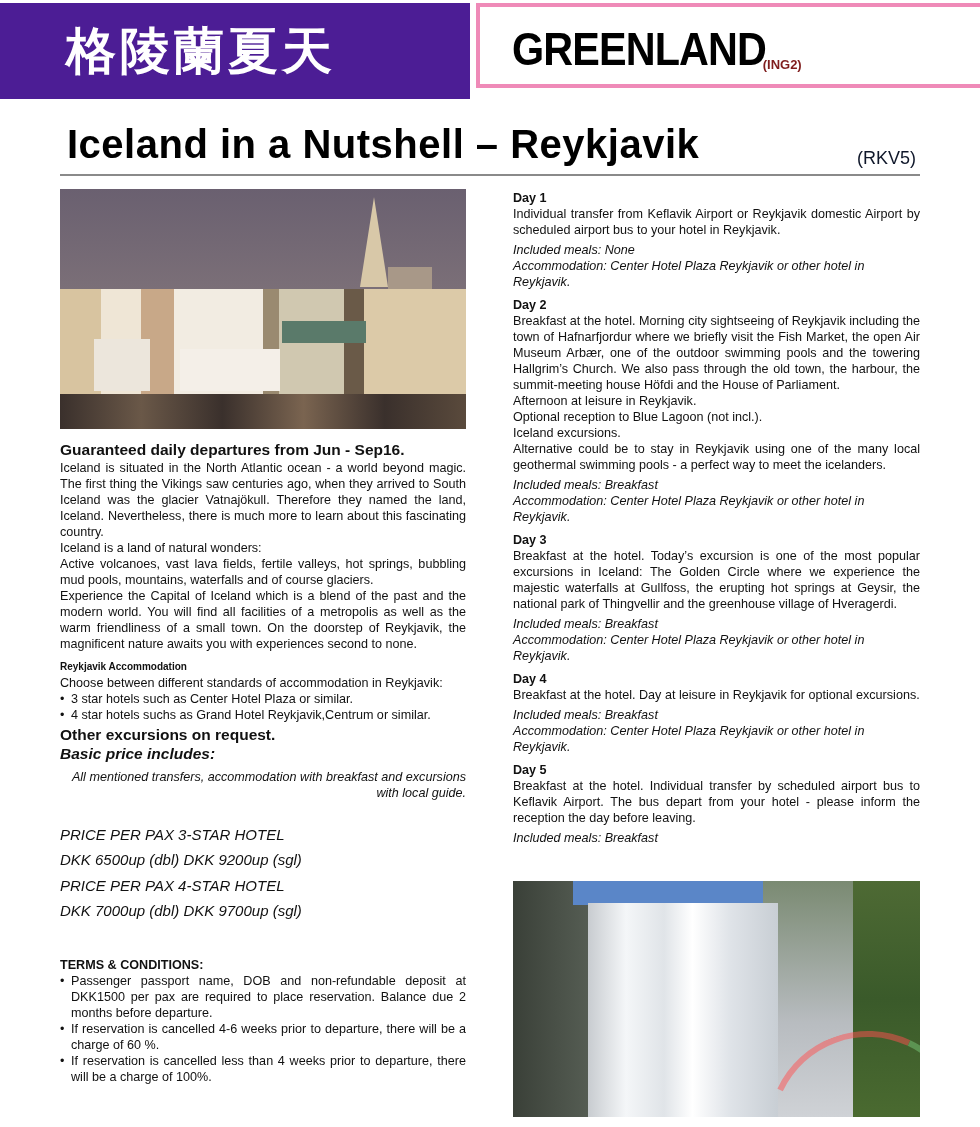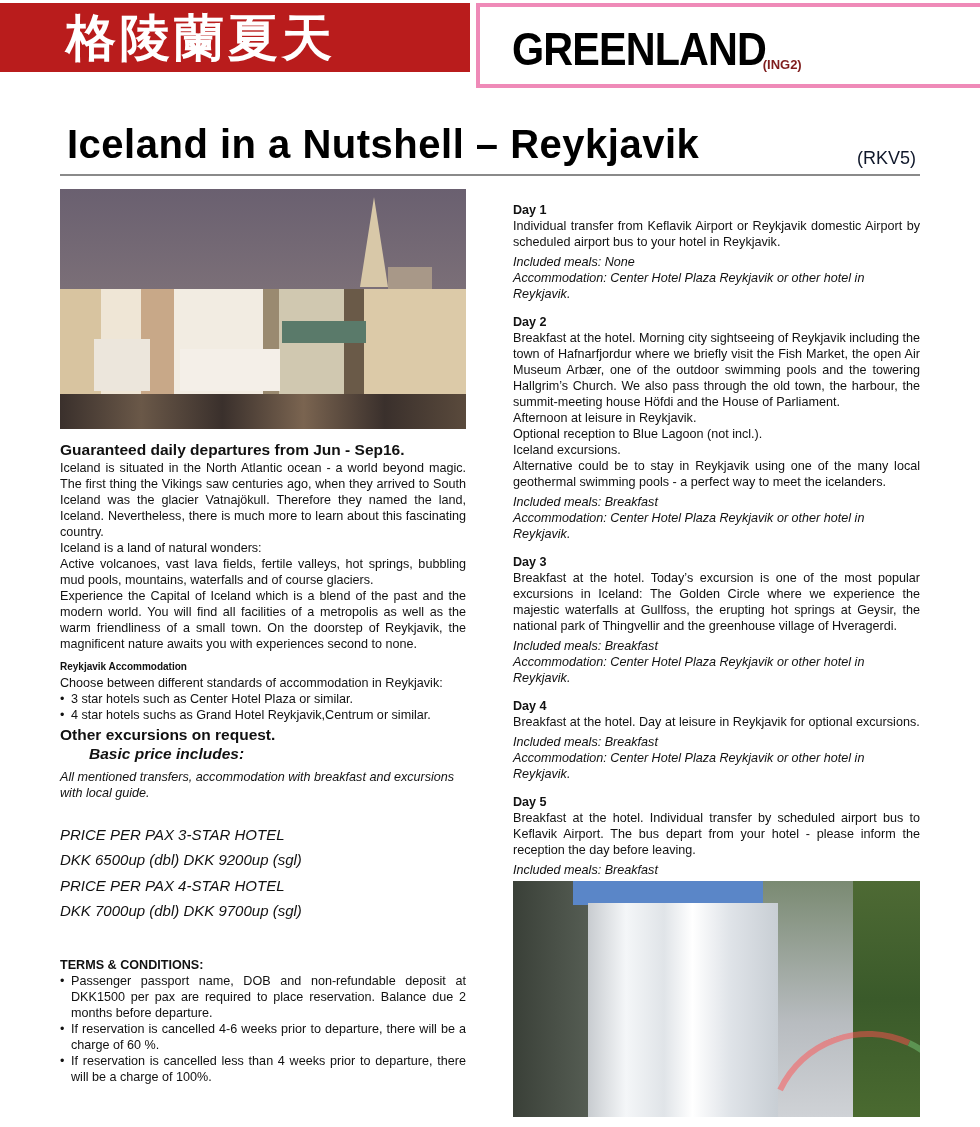--- a/index.html
+++ b/index.html
@@ -1,22 +1,22 @@
 <!DOCTYPE html>
 <html><head>
   <meta charset="utf-8">
   <style>
     * { margin: 0; padding: 0; box-sizing: border-box; }
     html, body { width: 980px; height: 1127px; background: #ffffff; overflow: hidden; }
     body { position: relative; font-family: "Liberation Sans", sans-serif; color: #111; }
 
     
     .banner-cn {
-      position: absolute; left: 0; top: 3px; width: 470px; height: 69px;
-      background: #b91c1c;
+      position: absolute; left: 0; top: 3px; width: 470px; height: 96px;
+      background: #4c1d95;
       display: flex; align-items: center; padding-left: 66px;
     }
     .banner-cn span {
       color: #ffffff; font-family: "DejaVu Sans", sans-serif; font-weight: bold;
       font-size: 50px; letter-spacing: 4px; line-height: 1;
     }
     .banner-en {
       position: absolute; left: 476px; top: 3px; width: 520px; height: 85px;
       border: 4px solid #ef8ab8; background: #ffffff;
       display: flex; align-items: flex-end; padding-left: 32px; padding-bottom: 12px;
@@ -99,39 +99,39 @@
 
     
     .left { position: absolute; left: 60px; top: 440px; width: 406px; font-size: 12.6px; line-height: 16px; }
     .left .tagline { font-weight: bold; font-size: 15.5px; line-height: 20px; }
     .left p { text-align: justify; }
     .left .sub-h { font-weight: bold; font-size: 10px; margin-top: 7px; }
     .left ul { list-style: none; }
     .left li { position: relative; padding-left: 11px; }
     .left li::before { content: "•"; position: absolute; left: 0; top: 0; }
     .left .big-b { font-weight: bold; font-size: 15.5px; line-height: 19px; margin-top: 2px; }
-    .left .big-bi { font-weight: bold; font-style: italic; font-size: 15.5px; line-height: 19px; margin-left: 29px; }
-    .left .note { font-style: italic; margin-top: 6px; }
+    .left .big-bi { font-weight: bold; font-style: italic; font-size: 15.5px; line-height: 19px; }
+    .left .note { font-style: italic; margin-top: 6px; text-align: right; }
 
     .prices { position: absolute; left: 60px; top: 825px; width: 406px; }
     .prices div { font-weight: normal; font-style: italic; font-size: 15px; line-height: 19px; }
     .prices .gap1 { margin-top: 6px; }
     .prices .gap2 { margin-top: 7px; }
     .prices .gap3 { margin-top: 6px; }
 
     .terms { position: absolute; left: 60px; top: 957px; width: 406px; font-size: 12.6px; line-height: 16px; }
     .terms .h { font-weight: bold; font-size: 12.6px; }
     .terms ul { list-style: none; }
     .terms li { position: relative; padding-left: 11px; text-align: justify; }
     .terms li::before { content: "•"; position: absolute; left: 0; top: 0; }
 
     
     .right { position: absolute; left: 513px; top: 190px; width: 407px; font-size: 12.6px; line-height: 16px; }
     .day { margin-bottom: 7px; }
-    .day .dh { font-weight: bold; margin-top: 12px; }
+    .day .dh { font-weight: bold; }
     .day .desc { text-align: justify; }
     .day .meta { font-style: italic; margin-top: 4px; }
   </style>
 </head>
 <body>
 
 <div class="banner-cn">
   <span>格陵蘭夏天</span>
 </div>
 <div class="banner-en">

